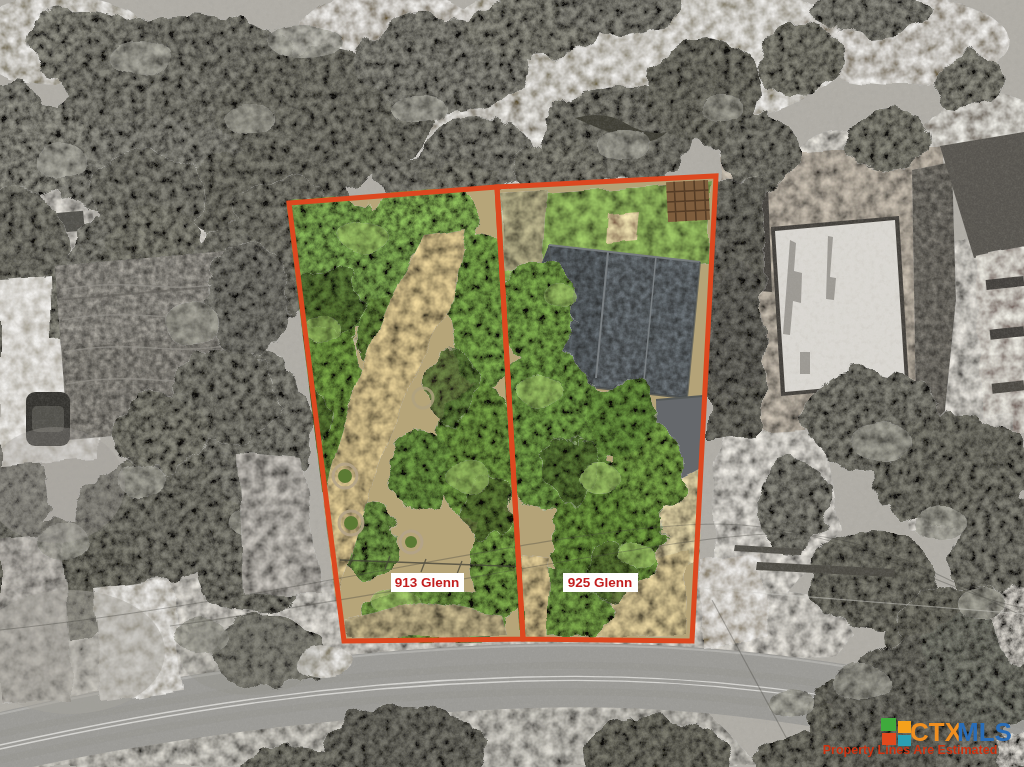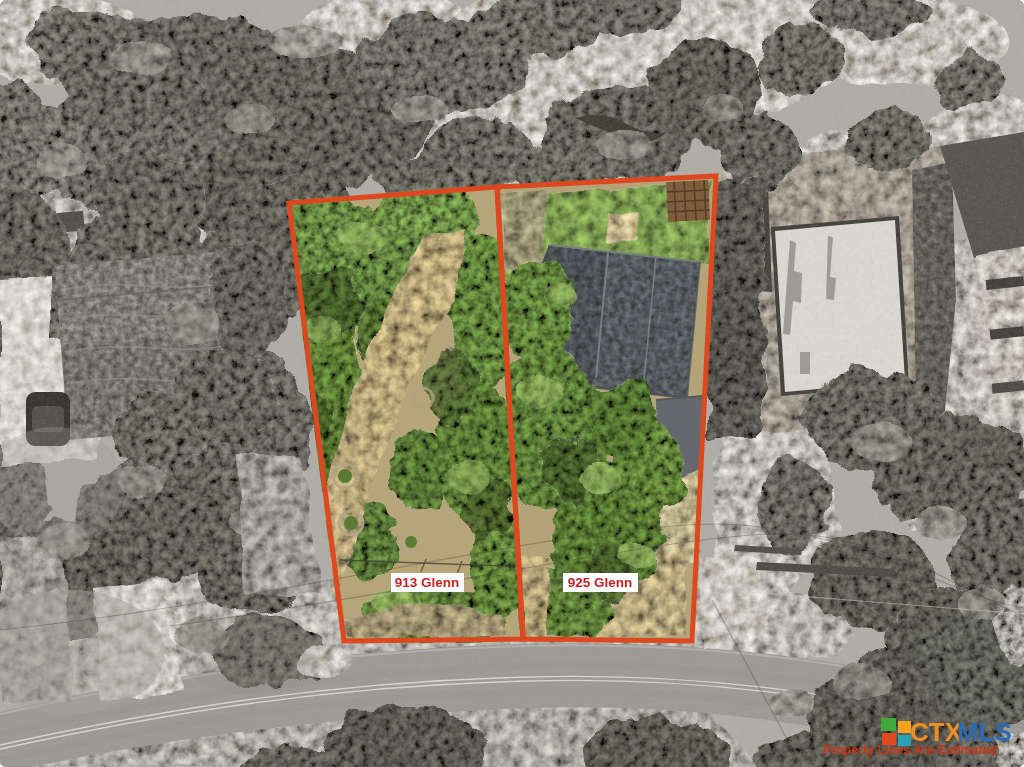--- a/index.html
+++ b/index.html
@@ -1,16 +1,16 @@
 <!DOCTYPE html>
 <html><head>
 <meta charset="utf-8">
 <style>
 html,body{margin:0;padding:0;}
-#stage{position:relative;width:1024px;height:767px;overflow:hidden;font-family:"Liberation Sans",sans-serif;background:#b3b1ac;border-radius:6px;}
+#stage{position:relative;width:1024px;height:767px;overflow:hidden;font-family:"Liberation Sans",sans-serif;background:#b3b1ac;}
 </style>
 </head>
 <body>
 <div id="stage">
 <svg width="1024" height="767" viewBox="0 0 1024 767">
 <defs>
 <filter id="ftree" x="-25%" y="-25%" width="150%" height="150%">
  <feTurbulence type="fractalNoise" baseFrequency="0.03" numOctaves="3" seed="5" result="w"></feTurbulence>
  <feDisplacementMap in="SourceGraphic" in2="w" scale="26" xChannelSelector="R" yChannelSelector="G" result="s"></feDisplacementMap>
  <feTurbulence type="fractalNoise" baseFrequency="0.13" numOctaves="4" seed="9" result="n"></feTurbulence>

